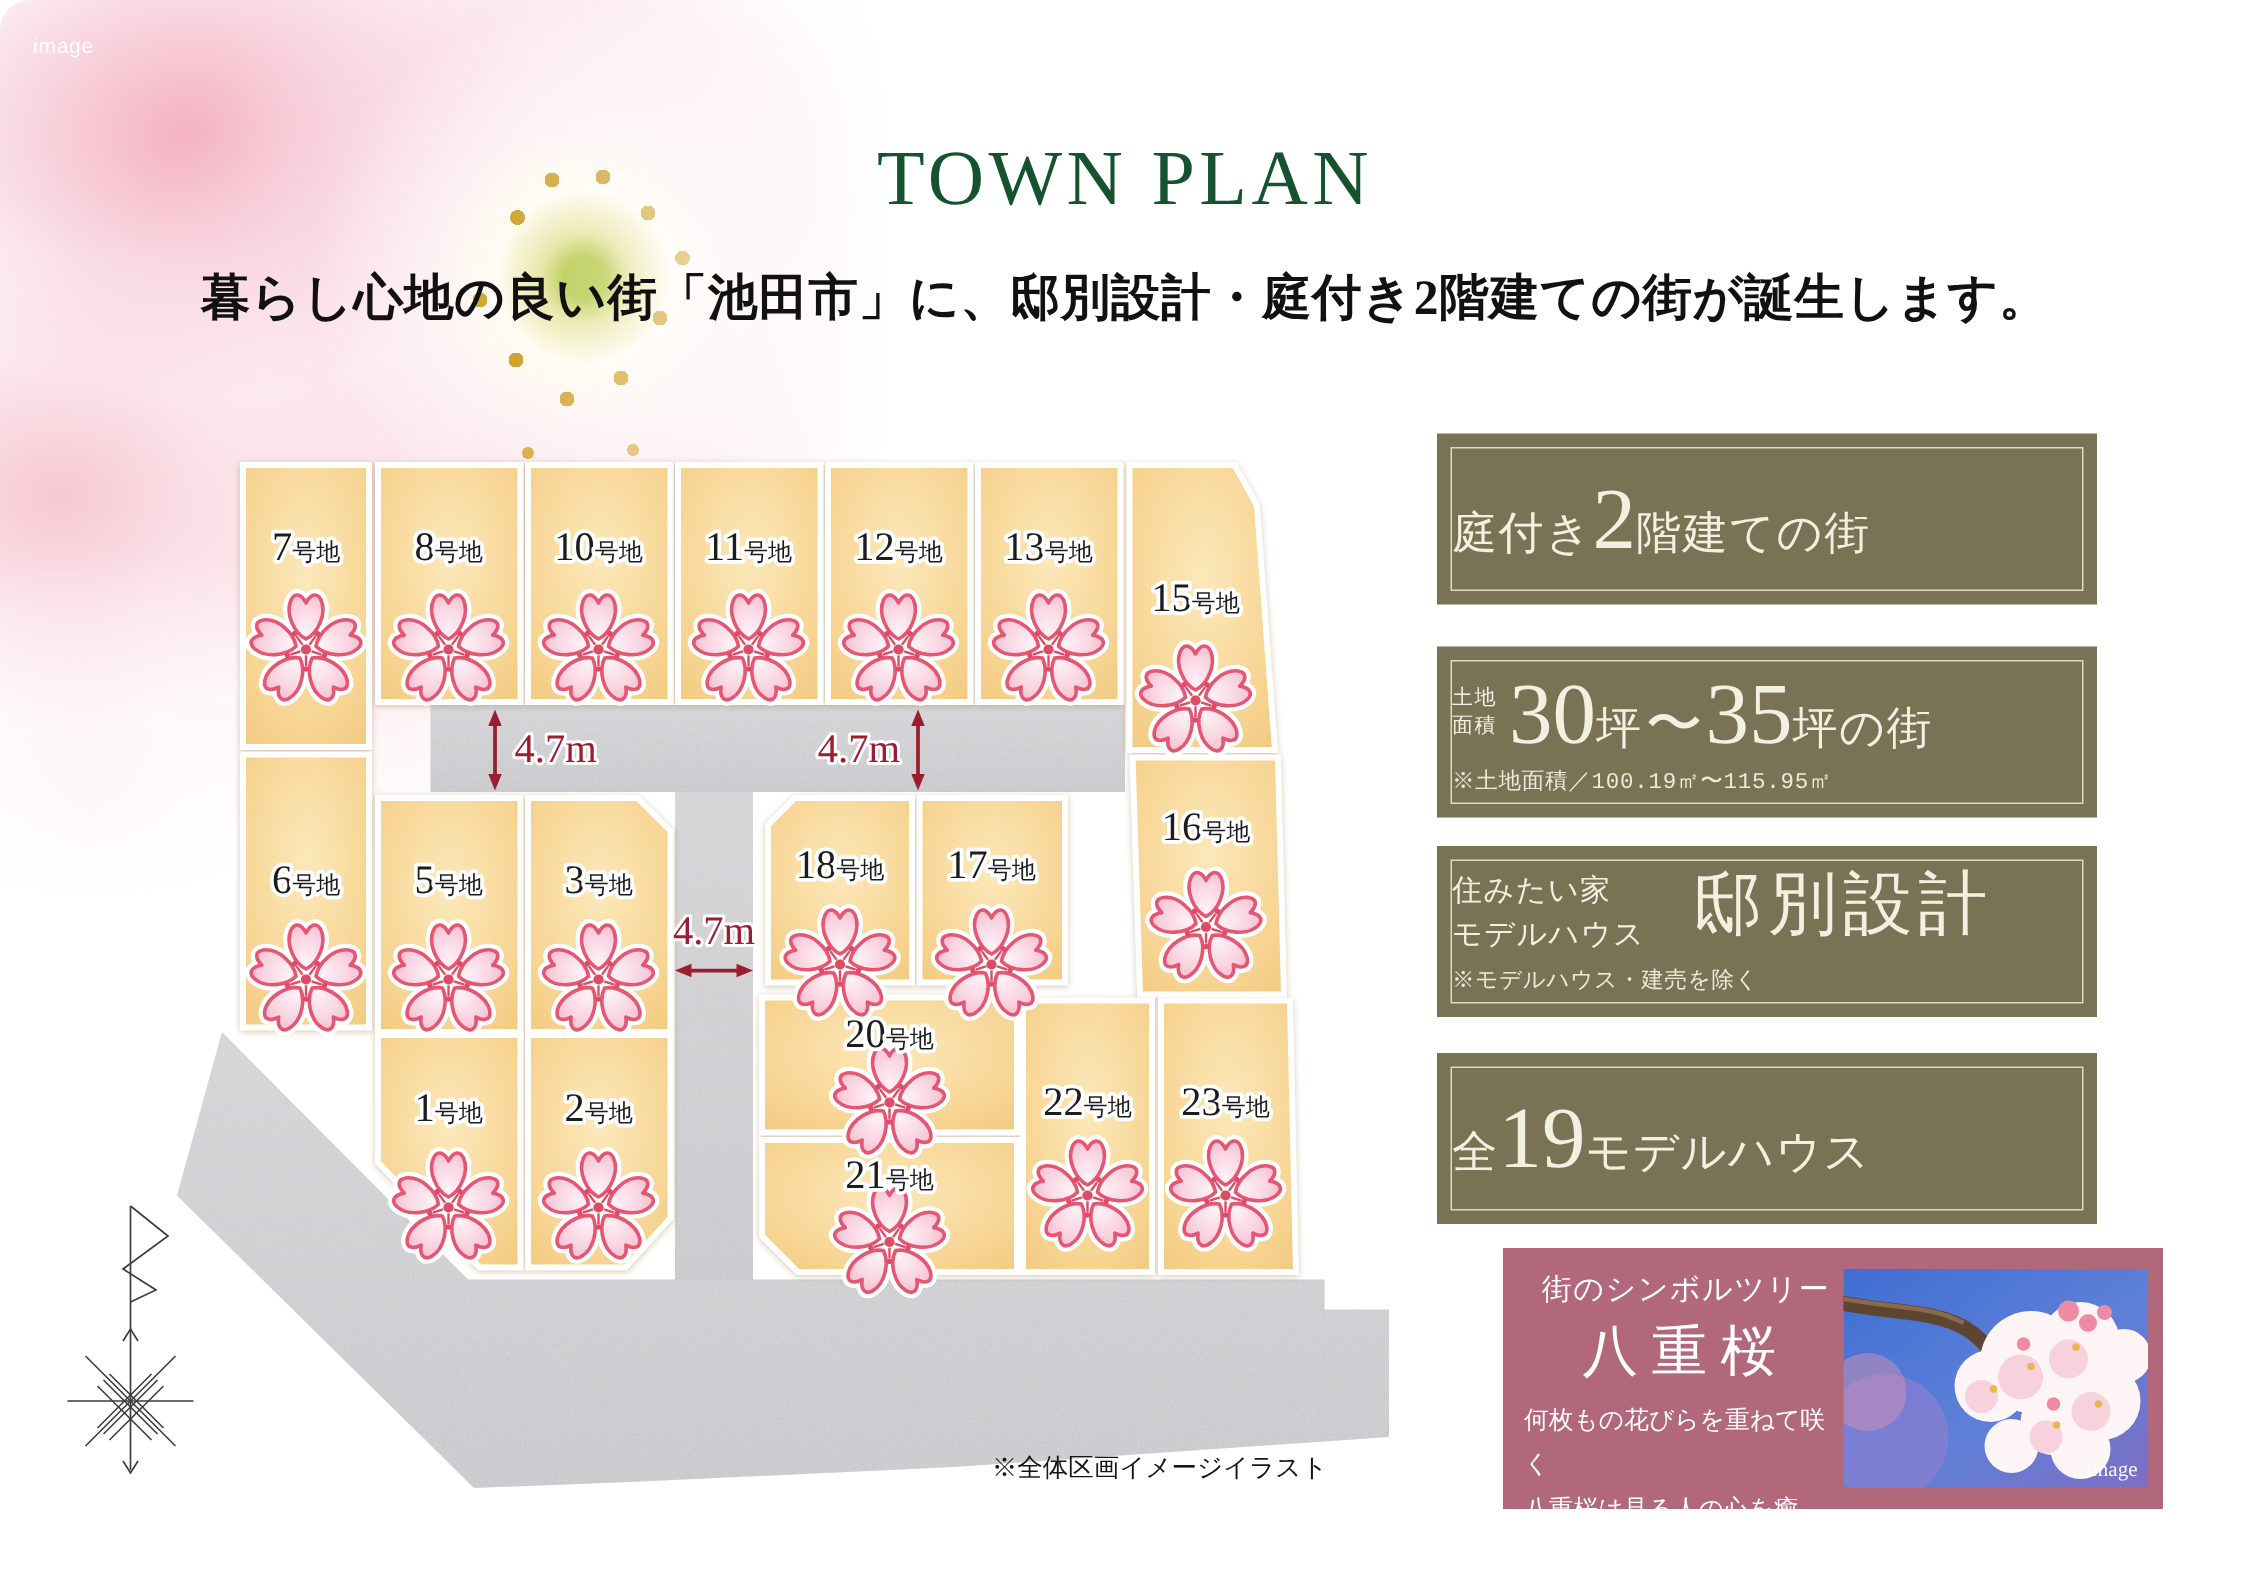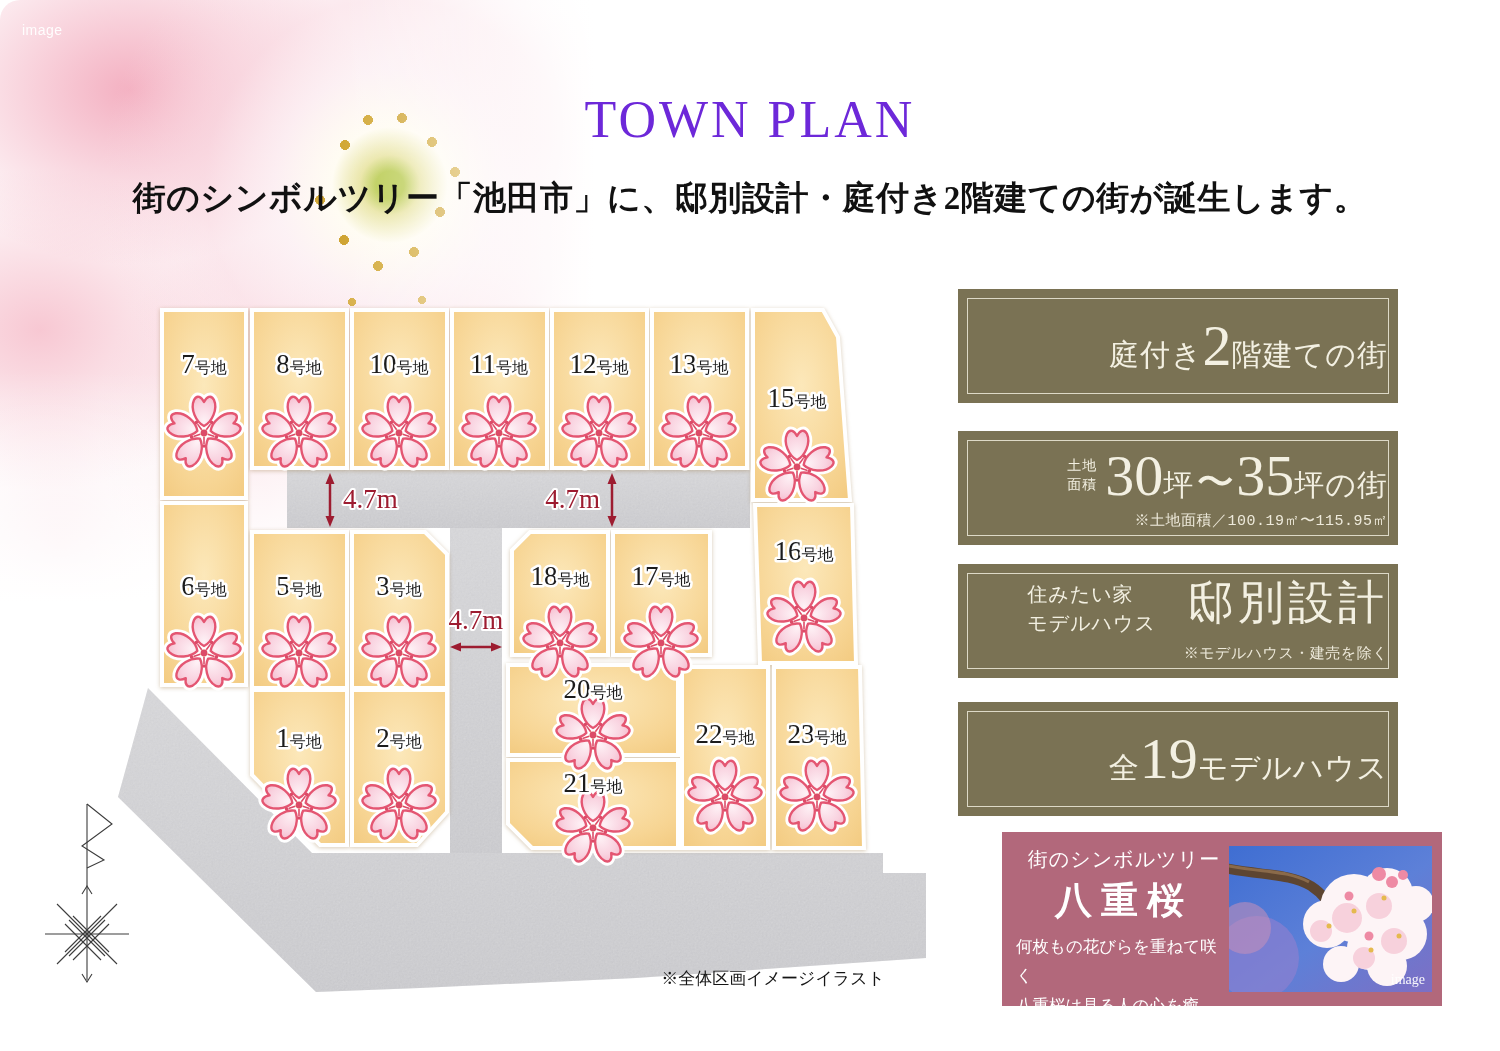--- a/index.html
+++ b/index.html
@@ -30,21 +30,21 @@
       radial-gradient(ellipse 160px 220px at 60px 545px,rgba(247,205,216,.5),rgba(247,205,216,0) 75%);
   }
   .hero-fade{position:absolute;left:0;top:0;width:660px;height:640px;
     background:linear-gradient(to right,rgba(255,255,255,0) 52%,#fff 90%),
                linear-gradient(to bottom,rgba(255,255,255,0) 58%,#fff 94%);}
   .hero-image-label{position:absolute;left:22px;top:22px;color:rgba(255,255,255,.95);
     font-family:"Liberation Sans","DejaVu Sans",sans-serif;font-size:14px;letter-spacing:.5px;}
 
   
   .page-title{position:absolute;left:0;top:90px;width:1500px;text-align:center;
-    font-size:52px;letter-spacing:3px;color:#6d28d9;font-weight:400;}
+    font-size:52px;letter-spacing:3px;color:#14532d;font-weight:400;}
   .page-subtitle{position:absolute;left:0;top:176px;width:1500px;text-align:center;
     font-size:33px;font-weight:700;color:#111;letter-spacing:.5px;}
 
   
   #map{position:absolute;left:90px;top:295px;width:845px;height:710px;}
   .lot{fill:url(#lotGrad);stroke:#ffffff;stroke-width:4;}
   .lots-group{filter:drop-shadow(0 1px 2px rgba(140,100,40,.35));}
   .lot-label{font-family:"Liberation Serif","DejaVu Serif",serif;fill:#1c1c1c;
     paint-order:stroke;stroke:#ffffff;stroke-width:5px;stroke-linejoin:round;text-anchor:middle;}
   .dim-label{font-family:"Liberation Serif","DejaVu Serif",serif;font-size:27px;fill:#9d1c30;
@@ -53,50 +53,50 @@
   .dim-head{fill:#9d1c30;}
   .map-note{font-family:"Liberation Serif","DejaVu Serif",serif;font-size:17px;fill:#151515;text-anchor:end;}
 
   
   #compass{position:absolute;left:25px;top:788px;width:120px;height:210px;}
   #compass path,#compass line{stroke:#3c3c3c;stroke-width:1.1;fill:none;}
 
   
   .panel{position:absolute;left:958px;width:440px;height:114px;background:#7a7254;}
   .panel-inner{position:absolute;inset:9px;border:1px solid rgba(238,235,220,.85);
-    display:flex;flex-direction:column;align-items:flex-end;justify-content:center;color:#f3f0e2;}
+    display:flex;flex-direction:column;align-items:flex-start;justify-content:center;color:#f3f0e2;}
   .p-row{display:flex;align-items:baseline;line-height:1;}
   .t-md{font-size:30px;letter-spacing:1px;}
   .t-xl{font-size:58px;letter-spacing:0;}
   .t-tilde{font-size:38px;margin:0 2px;}
   .t-stack{font-size:14px;line-height:1.3;text-align:center;margin-right:8px;letter-spacing:1px;align-self:center;font-family:Liberation Mono, monospace;}
   .t-stack2{font-size:20px;line-height:1.45;text-align:left;margin-right:32px;letter-spacing:1px;align-self:center;}
   .t-big3{font-size:46px;letter-spacing:4px;}
   .p-note{font-size:15px;margin-top:6px;letter-spacing:.5px;color:#eeeadb;font-family:Liberation Mono, monospace;}
 
   
   .symbol-panel{position:absolute;left:1002px;top:832px;width:440px;height:174px;background:#b2687b;color:#fff;}
   .symbol-text{position:absolute;left:14px;top:10px;width:216px;text-align:center;}
   .sym-head{font-size:20px;letter-spacing:1px;margin-top:4px;}
-  .sym-name{font-size:37px;letter-spacing:9px;margin:3px 0 6px 0;font-weight:bold;}
+  .sym-name{font-size:37px;letter-spacing:9px;margin:3px 0 6px 0;}
   .sym-body{font-size:16.5px;line-height:1.78;text-align:left;letter-spacing:0;}
   .symbol-photo{position:absolute;right:10px;top:14px;width:203px;height:146px;}
   .photo-image-label{font-family:"Liberation Serif","DejaVu Serif",serif;font-size:14px;fill:#ffffff;opacity:.95;text-anchor:end;}
 </style>
 </head>
 <body>
 
 <div id="canvas">
 
   <div class="hero-blossom"></div>
   <div class="hero-fade"></div>
   <div class="hero-image-label">image</div>
 
   <div class="page-title">TOWN PLAN</div>
-  <div class="page-subtitle">街のシンボルツリー「池田市」に、邸別設計・庭付き2階建ての街が誕生します。</div>
+  <div class="page-subtitle">暮らし心地の良い街「池田市」に、邸別設計・庭付き2階建ての街が誕生します。</div>
 
   <svg id="map" viewBox="0 0 845 710">
     <defs>
       <radialGradient id="lotGrad" cx="50%" cy="40%" r="80%">
         <stop offset="0%" stop-color="#fce8ba"></stop>
         <stop offset="65%" stop-color="#f7d594"></stop>
         <stop offset="100%" stop-color="#f2c97e"></stop>
       </radialGradient>
       <linearGradient id="roadGrad" x1="0" y1="0" x2="0" y2="1">
         <stop offset="0%" stop-color="#cfcfd2"></stop>

